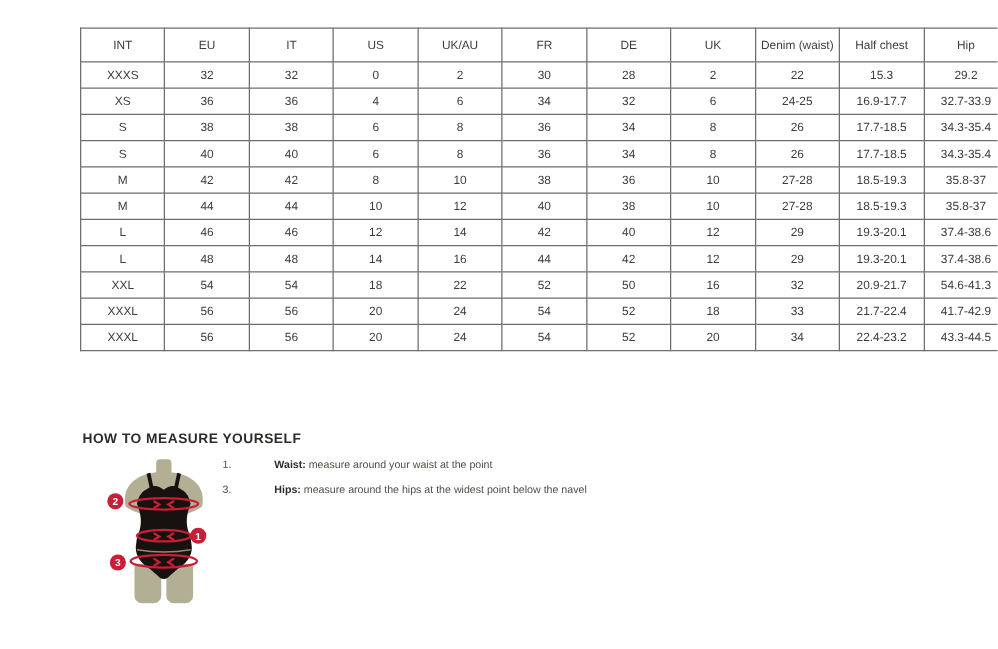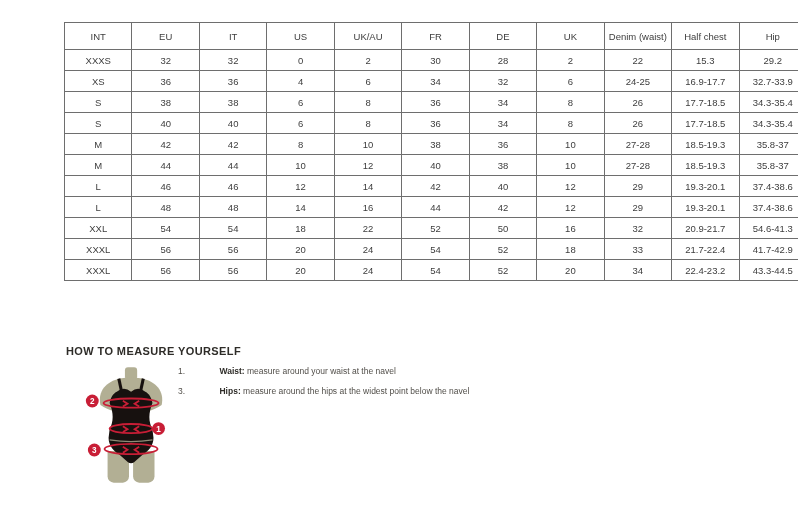--- a/index.html
+++ b/index.html
@@ -241,19 +241,19 @@
       <text x="79" y="64">1</text>
       <circle cx="16" cy="82" r="6.3" fill="#c81e36"></circle>
       <text x="16" y="85">3</text>
     </g>
   </svg>
 </div>
 
 <ol class="steps">
   <li>
     <span>1.</span>
-    <b>Waist:</b><span> measure around your waist at the navel</span>
+    <b>Waist:</b><span> measure around your waist at the point</span>
   </li>
   <li>
     <span>3.</span>
     <b>Hips:</b><span> measure around the hips at the widest point below the navel</span>
   </li>
 </ol>
 
 </body></html>

